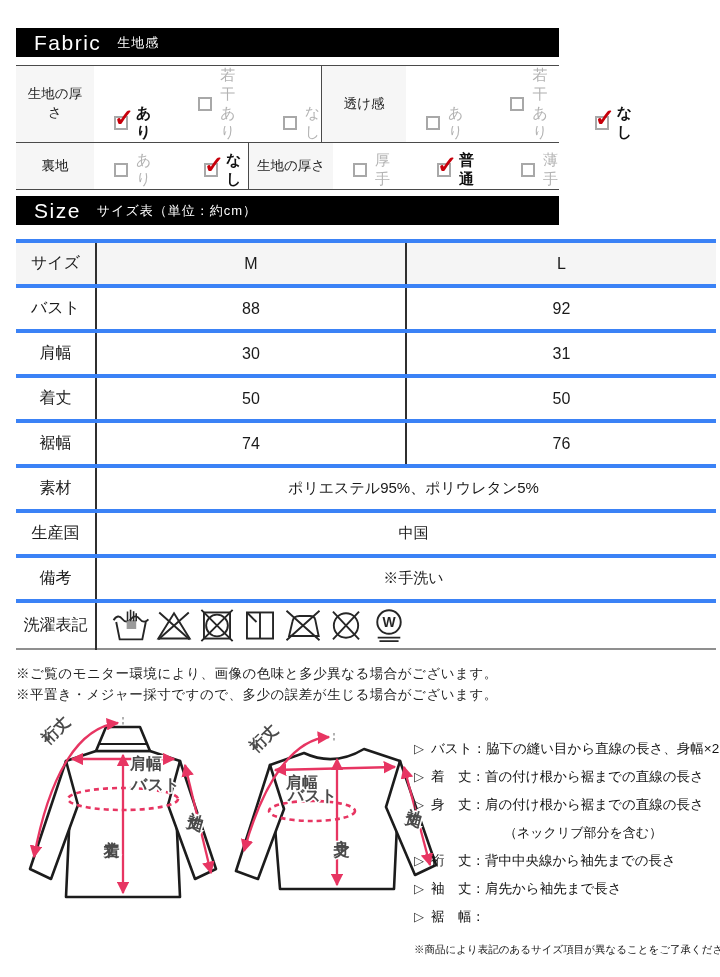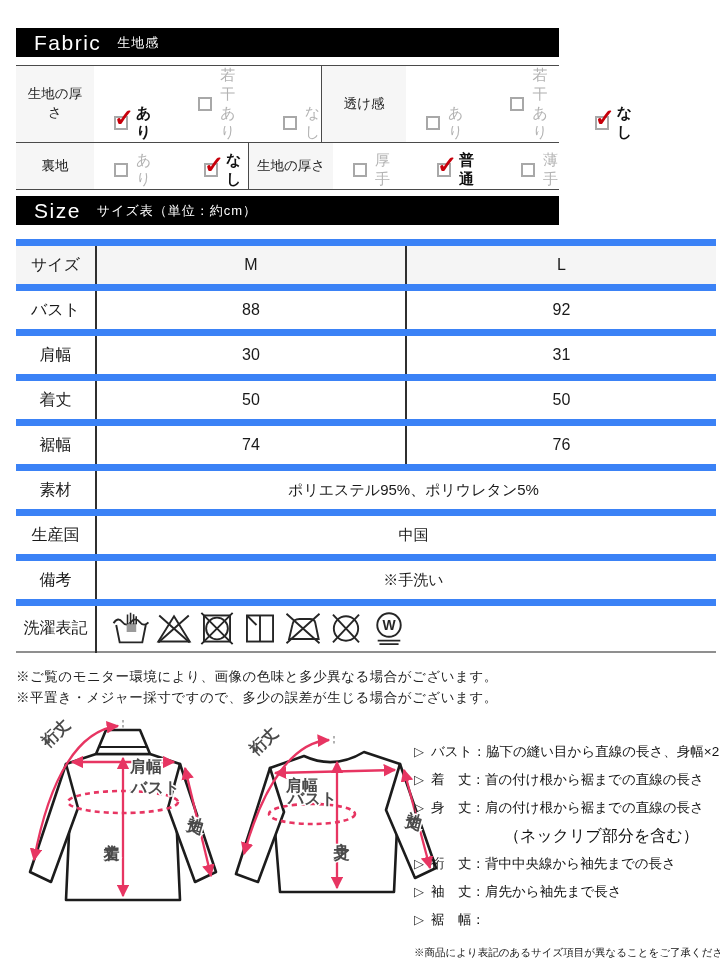--- a/index.html
+++ b/index.html
@@ -23,41 +23,41 @@
   .f-opts { flex:1; display:flex; align-items:flex-end; padding-left:20px; gap:46px; }
   .opt { display:inline-flex; align-items:center; gap:8px; position:relative; }
   .cb { width:14px; height:14px; border:2px solid #a8a8a8; flex:none; position:relative; background:#fff; }
   .opt-label { font-size:15px; color:#b3b3b3; letter-spacing:1px; }
   .opt.checked .opt-label { color:#111; font-weight:bold; }
   .opt.checked .cb::after { content:"✓"; position:absolute; left:-2px; top:-14px; font-size:24px;
                             font-weight:bold; color:#c7000b; }
 
   
   .size-table { margin-top:14px; width:700px; border-collapse:collapse; border-bottom:2px solid #8f8f8f; }
-  .size-table td { border-top:7px solid #3b82f6; height:45px; font-size:16px; color:#1a1a1a; text-align:center; vertical-align:middle; }
+  .size-table td { border-top:4px solid #3b82f6; height:45px; font-size:16px; color:#1a1a1a; text-align:center; vertical-align:middle; }
   .size-table td + td { border-left:2px solid #2f2f2f; }
   .size-table tr.head td { background:#f5f5f5; }
   .size-table td.val { text-align:center; padding-left:14px; font-size:15px; }
   .care-icons { display:flex; align-items:center; gap:3px; padding:4px 0; }
   .care-icons svg { display:block; }
 
   
   .notes { margin-top:13px; font-size:13.5px; line-height:21px; color:#222; letter-spacing:.5px; }
 
   
   .diagram-area { position:relative; height:262px; margin-top:4px; }
   .garment-left  { position:absolute; left:2px;  top:0; }
   .garment-right { position:absolute; left:218px; top:0; }
   svg text.mlabel { font-size:16px; font-weight:bold; fill:#4a4a4a;
                     paint-order:stroke; stroke:#fff; stroke-width:3px; font-family:"Liberation Sans",sans-serif; }
   svg text.v { writing-mode:vertical-rl; text-orientation:upright; letter-spacing:2px; }
   .legend { position:absolute; left:398px; top:26px; width:306px; }
   .lg-item { display:flex; align-items:baseline; font-size:13.5px; color:#111; line-height:28px; white-space:nowrap; }
   .lg-marker { margin-right:7px; font-size:13px; color:#333; }
-  .lg-cont { padding-left:90px; font-size:16px; color:#111; line-height:28px; white-space:nowrap; }
+  .lg-cont { padding-left:90px; font-size:13px; color:#111; line-height:28px; white-space:nowrap; }
   .lg-note { margin-top:12px; font-size:10.5px; color:#111; white-space:nowrap; }
 </style>
 </head>
 <body>
 
 <div class="page">
 
   <div class="bar">
     <span class="en">Fabric</span>
     <span class="ja">生地感</span>

